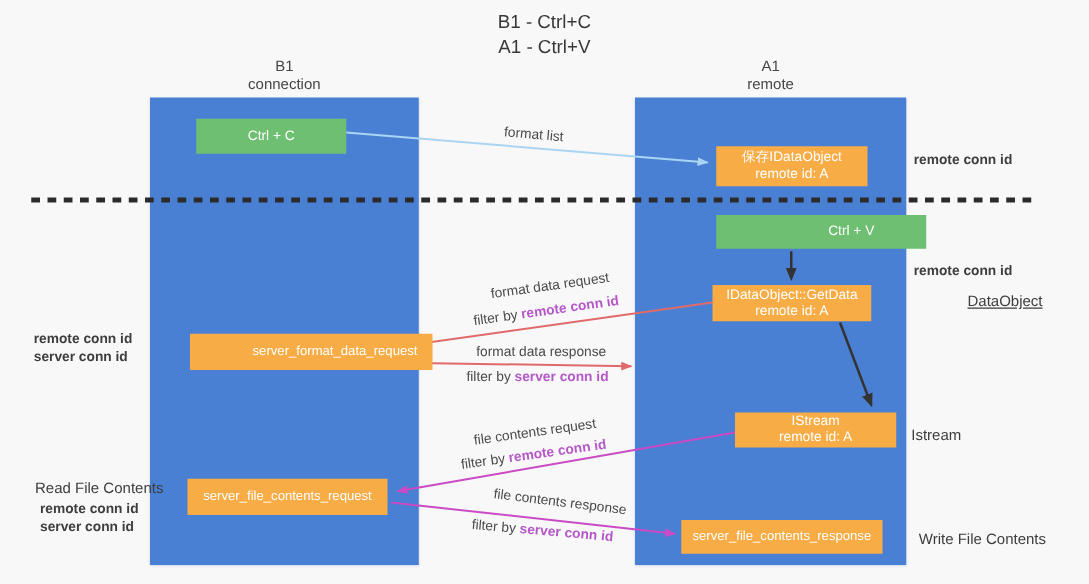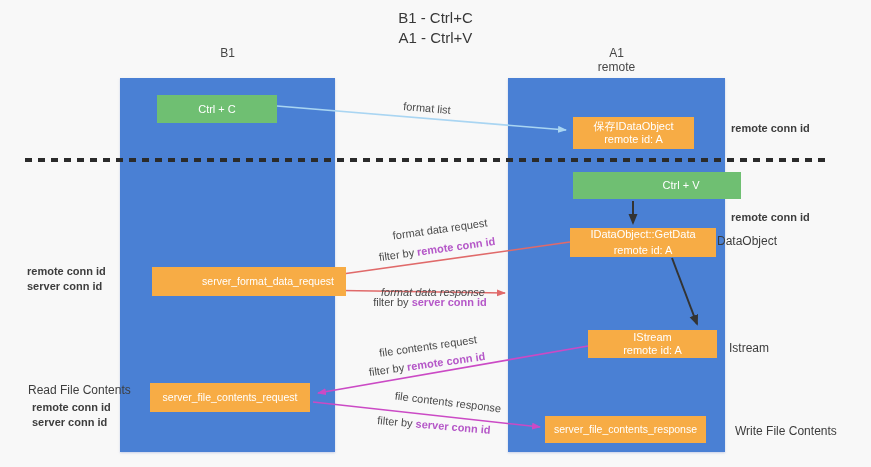--- a/index.html
+++ b/index.html
@@ -46,20 +46,21 @@
 
 <div class="canvas">
 
   <div class="title" style="top:8px;">
     <div>B1 - Ctrl+C</div>
     <div>A1 - Ctrl+V</div>
   </div>
 
   <div class="lane-header" style="left:120px; top:46px; width:215px;">
     <div>B1</div>
+    <div>connection</div>
   </div>
   <div class="lane-header" style="left:508px; top:46px; width:217px;">
     <div>A1</div>
     <div>remote</div>
   </div>
 
   <div class="lane lane-left"></div>
   <div class="lane lane-right"></div>
 
   <svg class="overlay" width="871" height="467" viewBox="0 0 871 467">
@@ -90,21 +91,21 @@
   <div class="box green" style="left:157px; top:95px; width:120px; height:28px;align-items:center;">
     <span>Ctrl + C</span>
   </div>
   <div class="box orange" style="left:573px; top:117px; width:121px; height:32px;">
     <span>保存IDataObject</span>
     <span>remote id: A</span>
   </div>
   <div class="box green" style="left:573px; top:172px; width:120px; height:27px;padding-left:48px;">
     <span>Ctrl + V</span>
   </div>
-  <div class="box orange" style="left:570px; top:228px; width:146px; height:29px;justify-content:space-between;">
+  <div class="box orange" style="left:570px; top:228px; width:127px; height:29px;">
     <span>IDataObject::GetData</span>
     <span>remote id: A</span>
   </div>
   <div class="box orange tight" style="left:152px; top:267px; width:156px; height:29px;padding-left:38px;">
     <span>server_format_data_request</span>
   </div>
   <div class="box orange" style="left:588px; top:330px; width:129px; height:28px;">
     <span>IStream</span>
     <span>remote id: A</span>
   </div>
@@ -115,38 +116,38 @@
     <span>server_file_contents_response</span>
   </div>
 
   <div class="note ctr" style="left:427px; top:108px; transform:translate(-50%,-50%) rotate(5deg);">format list</div>
 
   <div class="note ctr" style="left:440px; top:229px; transform:translate(-50%,-50%) rotate(-8deg);">format data request</div>
   <div class="note ctr" style="left:437px; top:249px; transform:translate(-50%,-50%) rotate(-8deg);">
     <span class="filter-prefix">filter by</span><span class="bold-purple">remote conn id</span>
   </div>
 
-  <div class="note ctr" style="left:433px; top:292px;font-style:italic;">format data response</div>
+  <div class="note ctr" style="left:433px; top:282px;">format data response</div>
   <div class="note ctr" style="left:430px; top:302px;">
     <span class="filter-prefix">filter by</span><span class="bold-purple">server conn id</span>
   </div>
 
   <div class="note ctr" style="left:428px; top:346px; transform:translate(-50%,-50%) rotate(-8deg);">file contents request</div>
   <div class="note ctr" style="left:427px; top:364px; transform:translate(-50%,-50%) rotate(-8deg);">
     <span class="filter-prefix">filter by</span><span class="bold-purple">remote conn id</span>
   </div>
 
   <div class="note ctr" style="left:448px; top:402px; transform:translate(-50%,-50%) rotate(7deg);">file contents response</div>
   <div class="note ctr" style="left:434px; top:425px; transform:translate(-50%,-50%) rotate(5deg);">
     <span class="filter-prefix">filter by</span><span class="bold-purple">server conn id</span>
   </div>
 
   <div class="side side-bold bold-purple" style="left:731px; top:122px;">remote conn id</div>
   <div class="side side-bold bold-purple" style="left:731px; top:211px;">remote conn id</div>
-  <div class="side" style="left:717px; top:234px;">DataObject</div>
+  <div class="side" style="left:774px; top:234px;text-decoration:underline;">DataObject</div>
   <div class="side" style="left:729px; top:341px;">Istream</div>
   <div class="side" style="left:735px; top:424px;">Write File Contents</div>
 
   <div class="side side-bold bold-purple" style="left:27px; top:265px;">remote conn id</div>
   <div class="side side-bold bold-green" style="left:27px; top:280px;">server conn id</div>
   <div class="side" style="left:28px; top:383px;">Read File Contents</div>
   <div class="side side-bold bold-purple" style="left:32px; top:401px;">remote conn id</div>
   <div class="side side-bold bold-green" style="left:32px; top:416px;">server conn id</div>
 
 </div>

